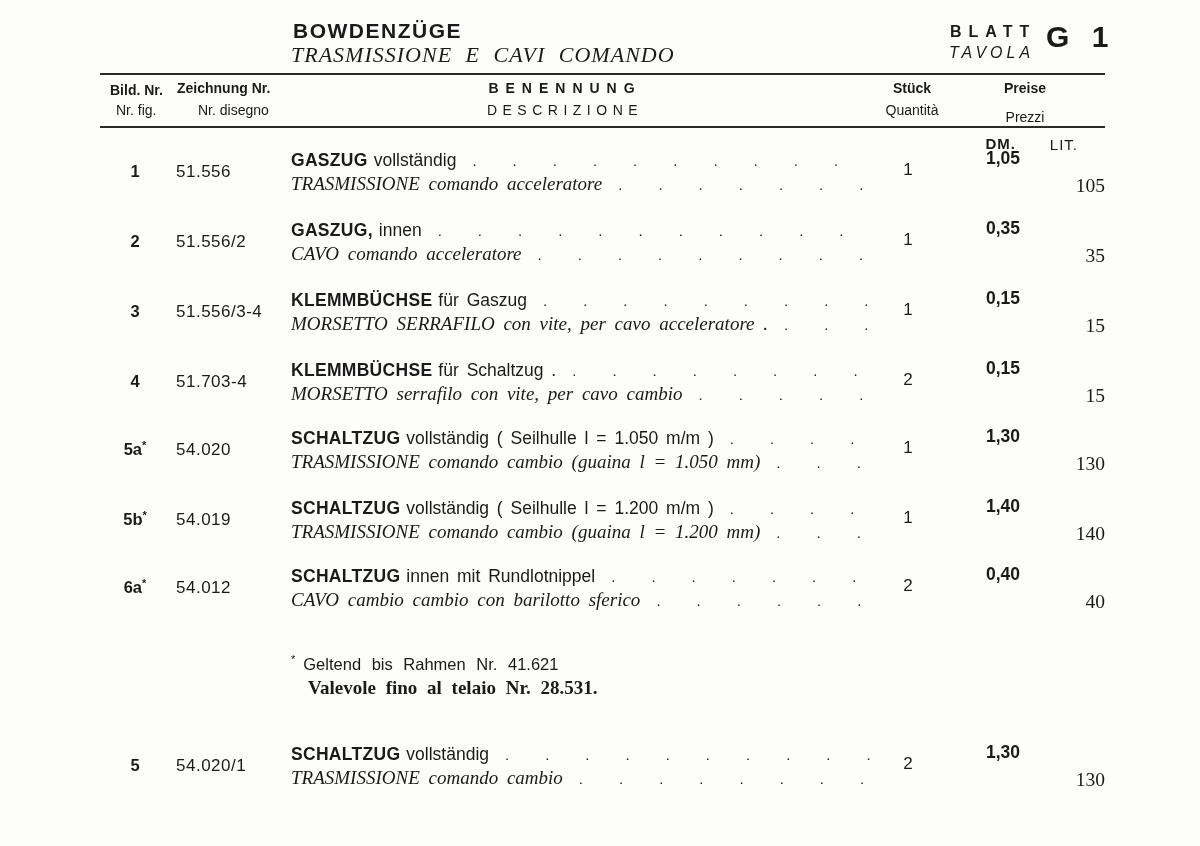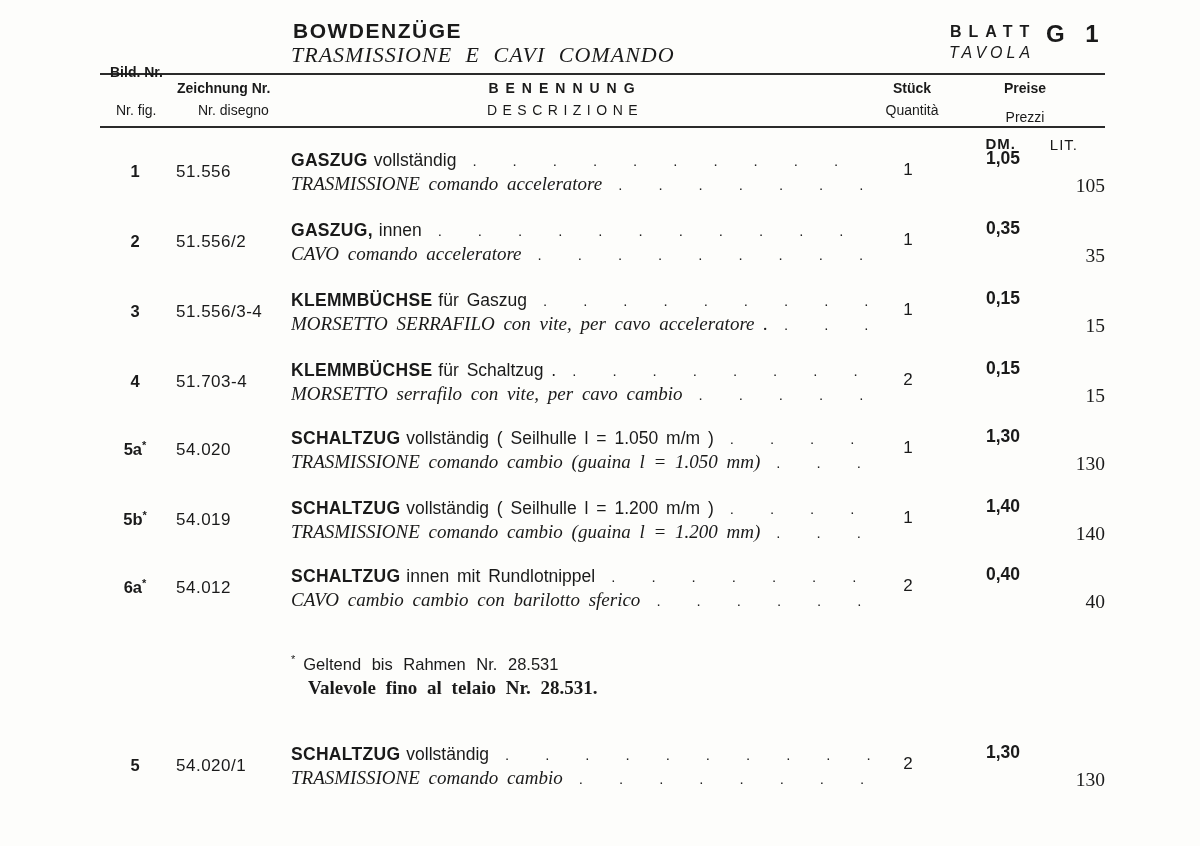--- a/index.html
+++ b/index.html
@@ -14,31 +14,31 @@
     overflow: hidden;
   }
   .abs { position: absolute; }
 
   
   .title-de { left: 293px; top: 19px; font-size: 21px; font-weight: bold; letter-spacing: 1.5px; }
   .title-it { left: 291px; top: 42px; font-size: 22px; font-style: italic;
               font-family: "Liberation Serif", serif; letter-spacing: 1px; word-spacing: 7px; }
   .sheet-de { left: 950px; top: 23px; font-size: 16px; font-weight: bold; letter-spacing: 7px; }
   .sheet-it { left: 949px; top: 44px; font-size: 16px; font-style: italic; letter-spacing: 4px; }
-  .sheet-no { left: 1046px; top: 20px; font-size: 24px; font-weight: bold; letter-spacing: 7px; }
+  .sheet-no { left: 1046px; top: 20px; font-size: 30px; font-weight: bold; letter-spacing: 7px; }
 
   
   .rule { left: 100px; width: 1005px; height: 2px; background: #2a2a2a; }
   .rule-top { top: 73px; }
   .rule-mid { top: 126px; }
 
   
   .colhead { font-size: 14px; line-height: 15px; }
   .ch-de { font-weight: bold; }
-  .ch-bild-de   { left: 110px; top: 65px; }
+  .ch-bild-de   { left: 110px; top: 83px; }
   .ch-bild-it   { left: 116px; top: 103px; }
   .ch-zeich-de  { left: 177px; top: 81px; }
   .ch-zeich-it  { left: 198px; top: 103px; }
   .ch-ben-de    { left: 420px; top: 81px;  width: 290px; text-align: center; letter-spacing: 7px; }
   .ch-ben-it    { left: 420px; top: 103px; width: 290px; text-align: center; letter-spacing: 5.5px; }
   .ch-stk-de    { left: 852px; top: 81px;  width: 120px; text-align: center; }
   .ch-stk-it    { left: 852px; top: 103px; width: 120px; text-align: center; }
   .ch-prs-de    { left: 965px; top: 81px;  width: 120px; text-align: center; }
   .ch-prs-it    { left: 965px; top: 110px; width: 120px; text-align: center; }
   .ch-dm  { left: 940px;  top: 135px; width: 76px; text-align: right; font-weight: bold; font-size: 15px; letter-spacing: 1px; }
@@ -232,21 +232,21 @@
           <span>CAVO cambio cambio con barilotto sferico</span>
           <span class="leader">......................................</span>
         </div>
     </div>
     <div class="cell-qty">2</div>
     <div class="cell-dm">0,40</div>
     <div class="cell-lit">40</div>
   </div>
 
   <div class="abs footnote">
-    <div class="fn-de"><sup>*</sup><span>Geltend bis Rahmen Nr. 28.531</span></div>
+    <div class="fn-de"><sup>*</sup><span>Geltend bis Rahmen Nr. 41.621</span></div>
     <div class="fn-it">Valevole fino al telaio Nr. 28.531.</div>
   </div>
 
   <div class="row" style="top:743px">
     <div class="cell-fig"><span>5</span><sup></sup></div>
     <div class="cell-drw">54.020/1</div>
     <div class="cell-desc">
       <div class="line line-de">
           <span class="de-bold">SCHALTZUG</span>
           <span class="de-rest">vollständig</span>

